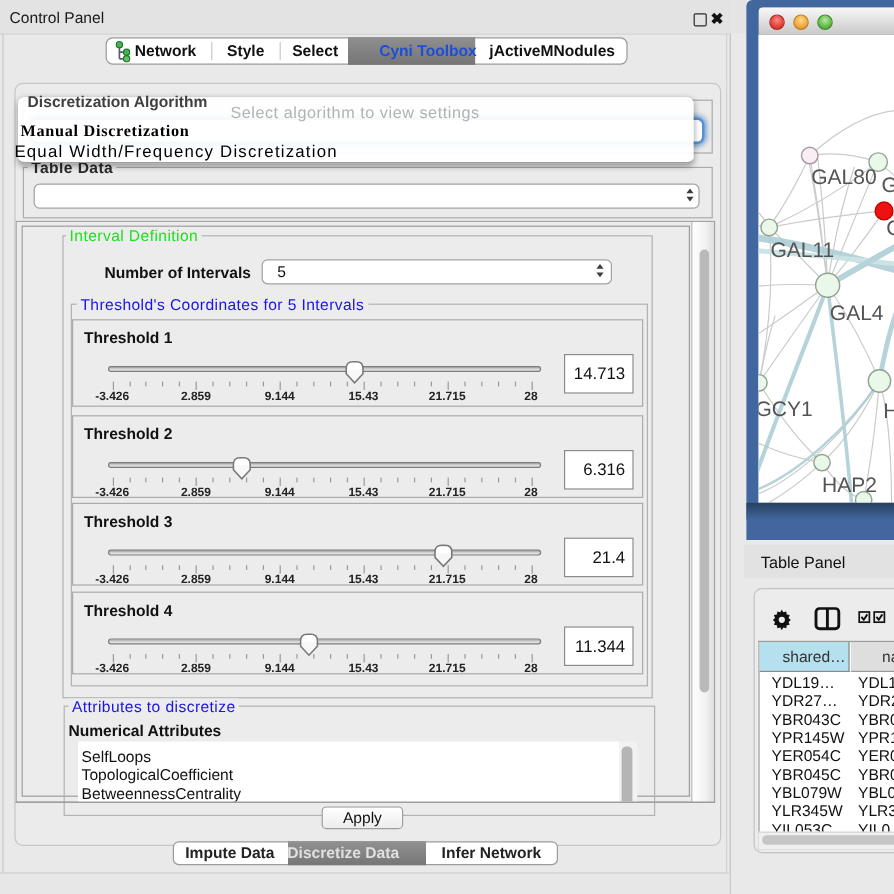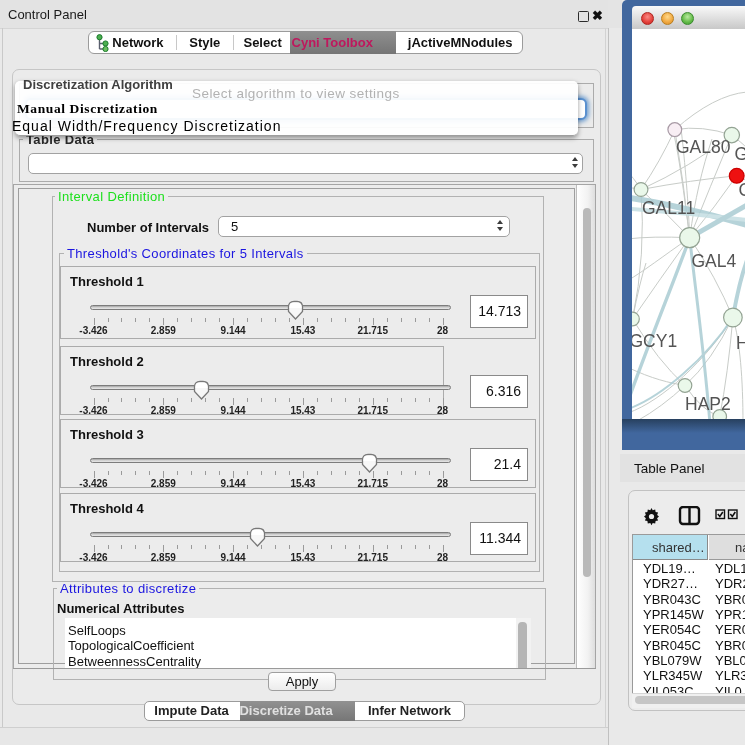--- a/index.html
+++ b/index.html
@@ -23,21 +23,21 @@
   <div class="abs" style="left:592px;top:9px;font-size:13px;font-weight:bold;color:#111;line-height:13px;">✖</div>
 
   <div class="abs" style="left:88px;top:31px;width:435px;height:23px;background:#fff;border:1px solid #9b9b9b;border-radius:6px;box-sizing:border-box;"></div>
   <div class="abs" style="left:290px;top:31px;width:106px;height:23px;background:linear-gradient(#8f8f8f,#757575);box-sizing:border-box;"></div>
   <div class="abs" style="left:88px;top:31px;width:435px;height:23px;display:flex;font-size:13px;font-weight:bold;color:#111;align-items:center;">
     <div style="width:88px;text-align:center;padding-left:12px;box-sizing:border-box;">Network</div>
     <div style="width:1px;height:15px;background:#c8c8c8;"></div>
     <div style="width:56px;text-align:center;">Style</div>
     <div style="width:1px;height:15px;background:#c8c8c8;"></div>
     <div style="width:58px;text-align:center;">Select</div>
-    <div style="width:106px;text-align:left;color:#be185d;">Cyni Toolbox</div>
+    <div style="width:106px;text-align:right;color:#1d4ed8;">Cyni Toolbox</div>
     <div style="width:126px;text-align:center;">jActiveMNodules</div>
   </div>
 
   <svg class="abs" style="left:96px;top:34px;" width="13" height="18" viewBox="0 0 13 18">
     <path d="M3.5 5 L3.5 15 M3.5 9.5 L9 9.5 M3.5 15 L9 15" stroke="#5a5f6e" stroke-width="1.4" fill="none"></path>
     <circle cx="3.5" cy="3.2" r="2.6" fill="#4caf50" stroke="#1c7a2e" stroke-width="1"></circle>
     <circle cx="9.5" cy="9.5" r="2.6" fill="#4caf50" stroke="#1c7a2e" stroke-width="1"></circle>
     <circle cx="9.5" cy="15" r="2.6" fill="#6abf5e" stroke="#1c7a2e" stroke-width="1"></circle>
   </svg>
 
@@ -111,21 +111,21 @@
         <div style="position:absolute;left:147.1px;top:58px;width:50px;text-align:center;font-size:10px;font-weight:bold;color:#222;">9.144</div>
         <div style="position:absolute;left:216.9px;top:58px;width:50px;text-align:center;font-size:10px;font-weight:bold;color:#222;">15.43</div>
         <div style="position:absolute;left:286.7px;top:58px;width:50px;text-align:center;font-size:10px;font-weight:bold;color:#222;">21.715</div>
         <div style="position:absolute;left:356.5px;top:58px;width:50px;text-align:center;font-size:10px;font-weight:bold;color:#222;">28</div>
         <svg style="position:absolute;left:225.5px;top:33px;" width="17" height="21" viewBox="0 0 17 21">
       <path d="M1.5,7 Q1.5,1.5 7,1.5 L10,1.5 Q15.5,1.5 15.5,7 L15.5,11.5 L8.5,19 L1.5,11.5 Z" fill="#f7f7f7" stroke="#787878" stroke-width="1.3"></path>
       <path d="M2.5,7 Q2.5,2.5 7,2.5 L10,2.5 Q14.5,2.5 14.5,7 L14.5,8 L2.5,8 Z" fill="#ffffff"></path>
     </svg>
         <div style="position:absolute;left:409px;top:28px;width:58px;height:33px;background:#fff;border:1px solid #8a8a8a;box-sizing:border-box;font-size:14px;color:#111;text-align:right;line-height:31px;padding-right:6px;">14.713</div>
       </div>
-      <div class="abs" style="left:60px;top:346px;width:384px;height:69px;background:#ececec;border:1px solid #ababab;box-sizing:border-box;">
+      <div class="abs" style="left:60px;top:346px;width:476px;height:69px;background:#ececec;border:1px solid #ababab;box-sizing:border-box;">
         <div style="position:absolute;left:9px;top:6.5px;font-size:13px;font-weight:bold;color:#111;">Threshold 2</div>
         <div style="position:absolute;left:29px;top:38px;width:361px;height:5px;background:linear-gradient(#9f9f9f,#cdcdcd 40%,#e8e8e8);border:1px solid #7c7c7c;border-radius:3px;box-sizing:border-box;"></div>
         <div style="position:absolute;left:32.5px;top:51px;width:1px;height:7px;background:#9a9a9a;"></div>
         <div style="position:absolute;left:46.5px;top:51px;width:1px;height:4px;background:#9a9a9a;"></div>
         <div style="position:absolute;left:60.4px;top:51px;width:1px;height:4px;background:#9a9a9a;"></div>
         <div style="position:absolute;left:74.4px;top:51px;width:1px;height:4px;background:#9a9a9a;"></div>
         <div style="position:absolute;left:88.3px;top:51px;width:1px;height:4px;background:#9a9a9a;"></div>
         <div style="position:absolute;left:102.3px;top:51px;width:1px;height:7px;background:#9a9a9a;"></div>
         <div style="position:absolute;left:116.3px;top:51px;width:1px;height:4px;background:#9a9a9a;"></div>
         <div style="position:absolute;left:130.2px;top:51px;width:1px;height:4px;background:#9a9a9a;"></div>

